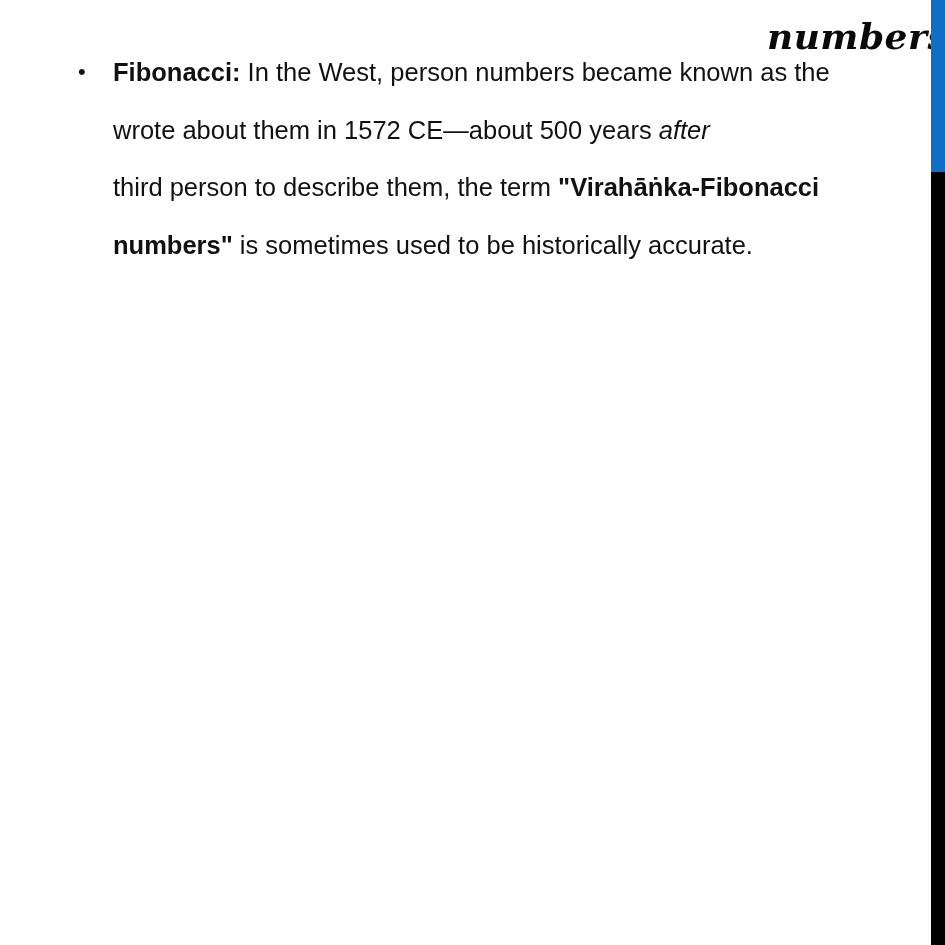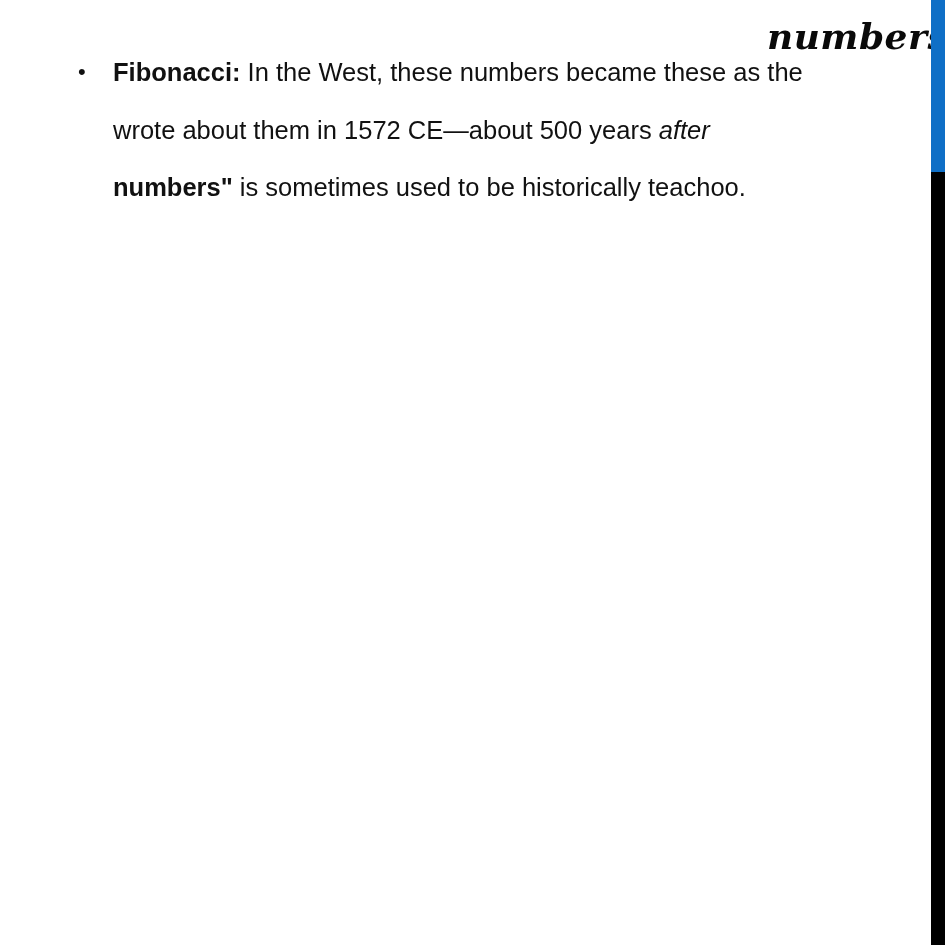--- a/index.html
+++ b/index.html
@@ -74,17 +74,18 @@
 <body>
 
 <div class="logo">numbers</div>
 
 <div class="side-bar-blue"></div>
 <div class="side-bar-black"></div>
 
 <div class="bullet-block">
   <span class="bullet-dot">•</span>
   <div class="bullet-text">
-    <span class="line"><span class="b">Fibonacci:</span><span> In the West, these numbers became these as the</span></span>
+    <span class="line"><span class="b">Fibonacci:</span><span> In the West, person numbers became known as the</span></span>
     <span class="line"><span>wrote about them in 1572 CE—about 500 years </span><span class="i">after</span></span>
-    <span class="line"><span class="b">numbers"</span><span> is sometimes used to be historically teachoo.</span></span>
+    <span class="line"><span>third person to describe them, the term </span><span class="b">"Virahāṅka-Fibonacci</span></span>
+    <span class="line"><span class="b">numbers"</span><span> is sometimes used to be historically accurate.</span></span>
   </div>
 </div>
 
 </body></html>

